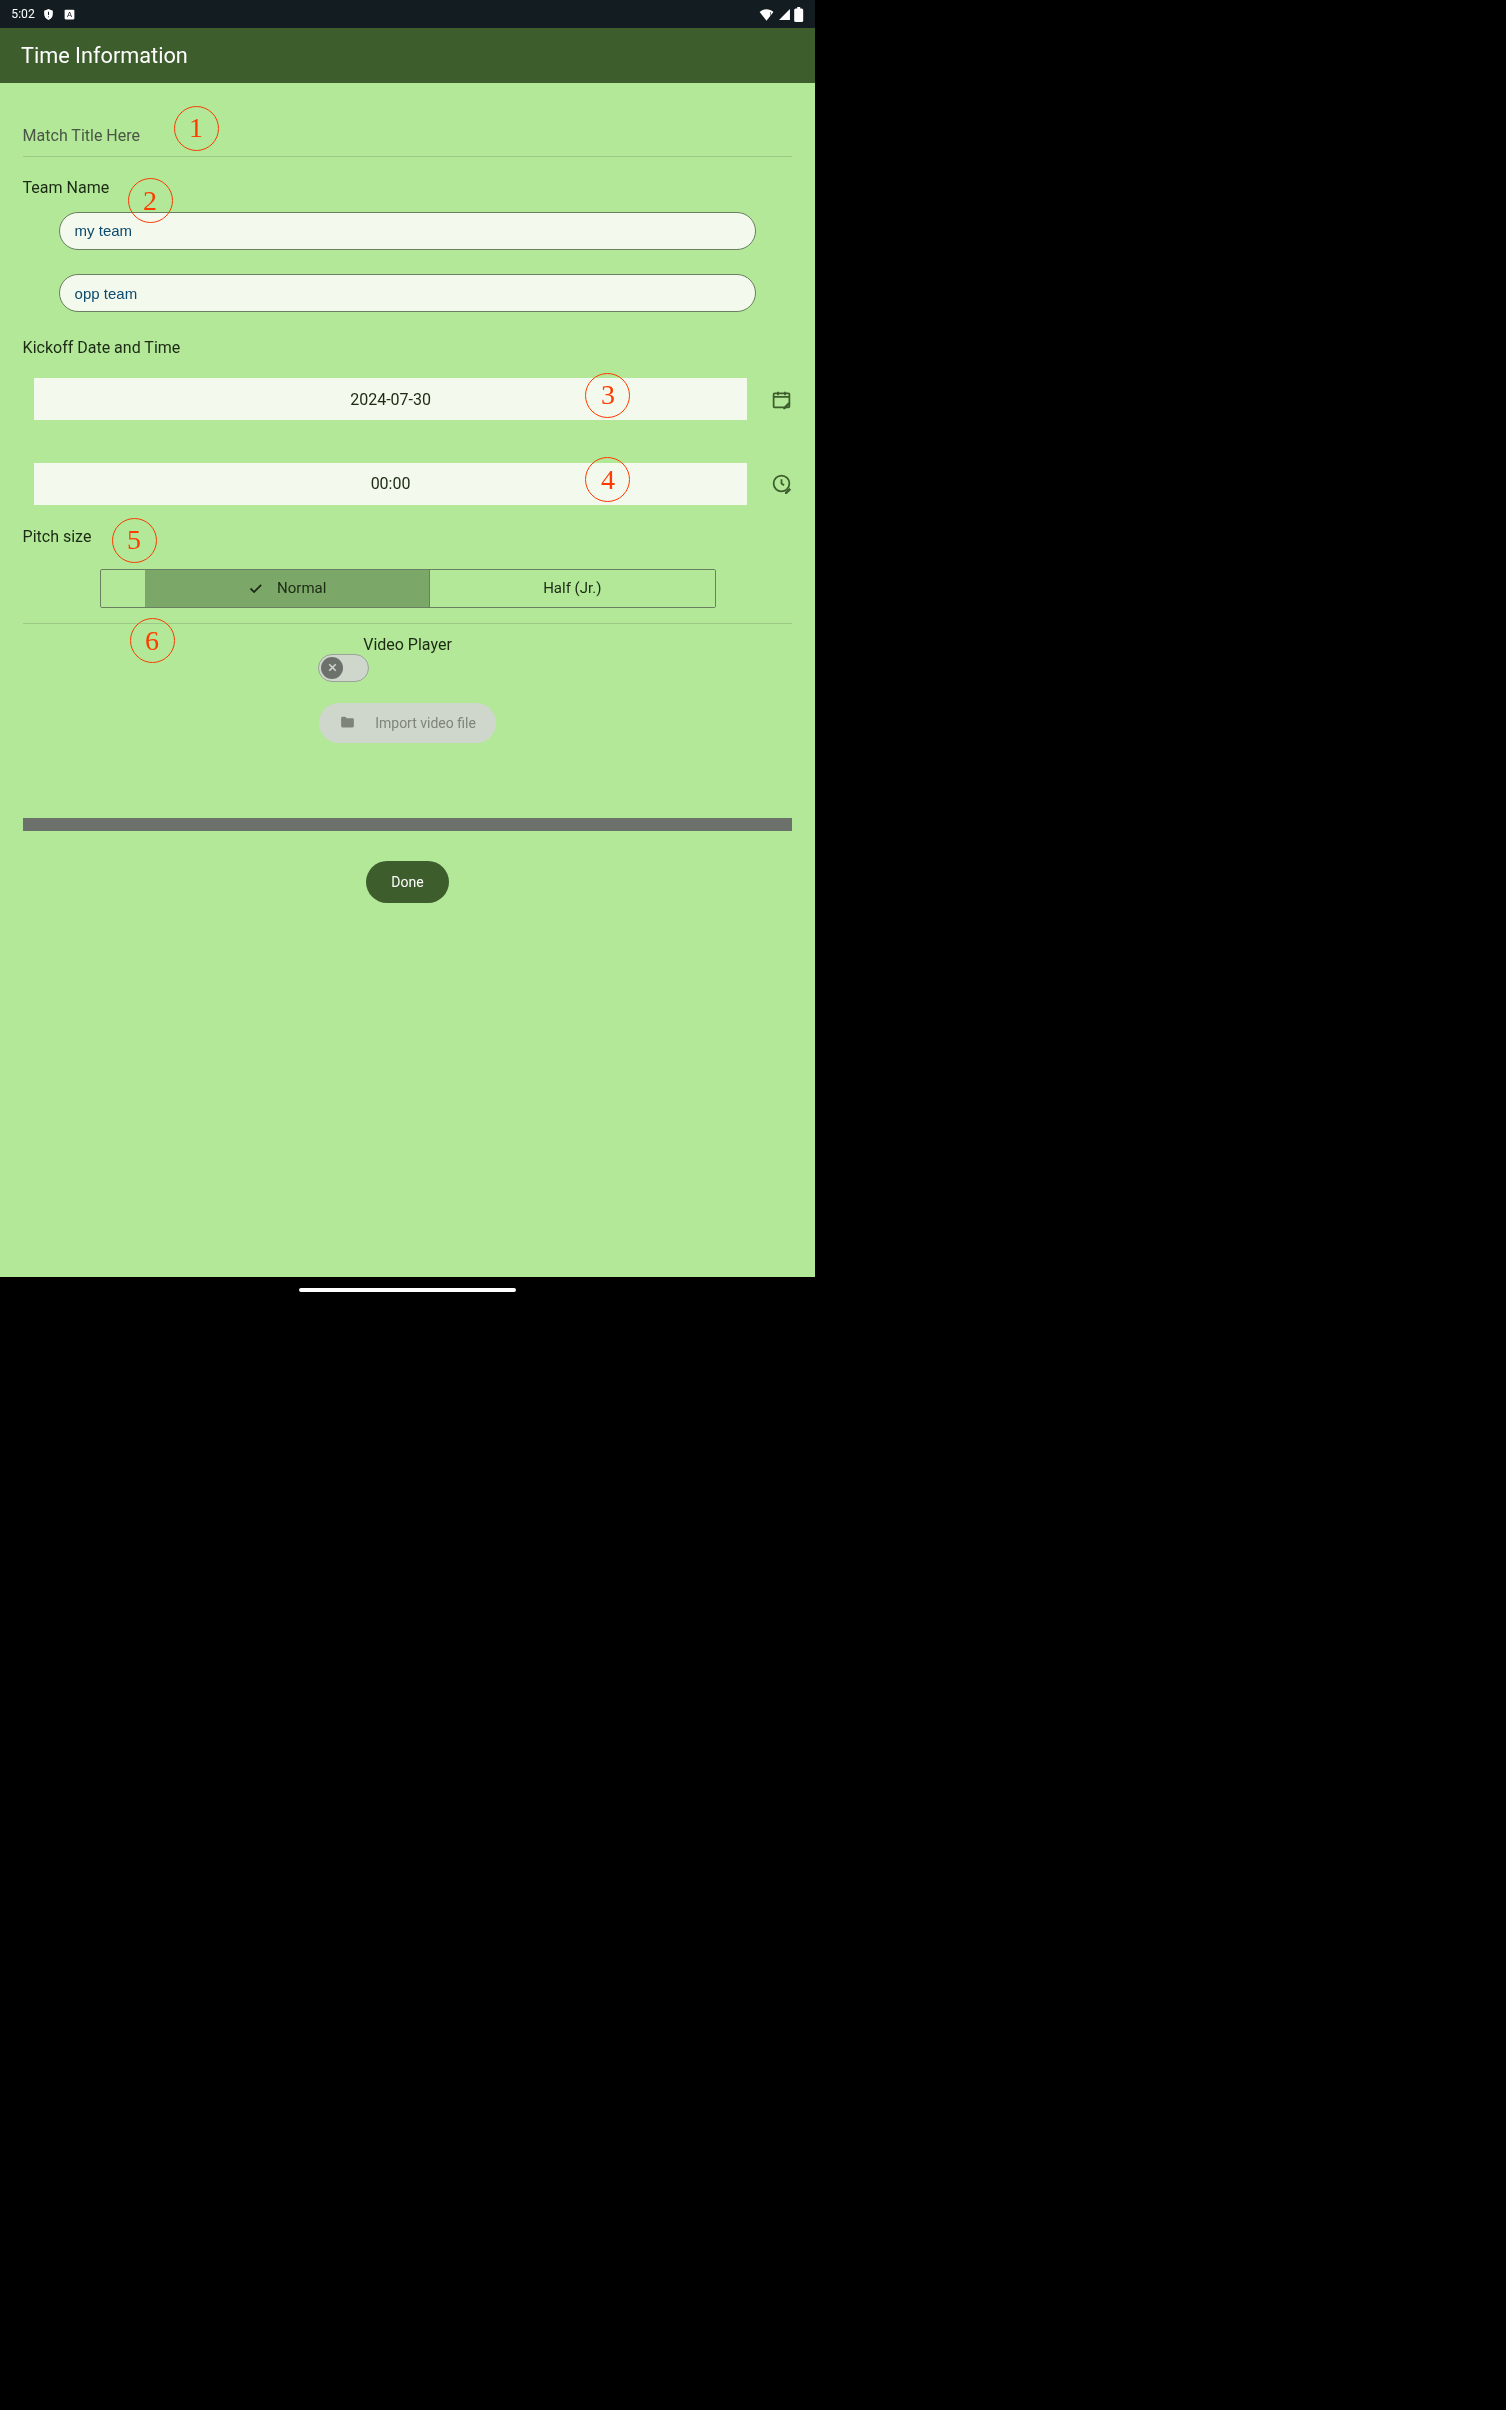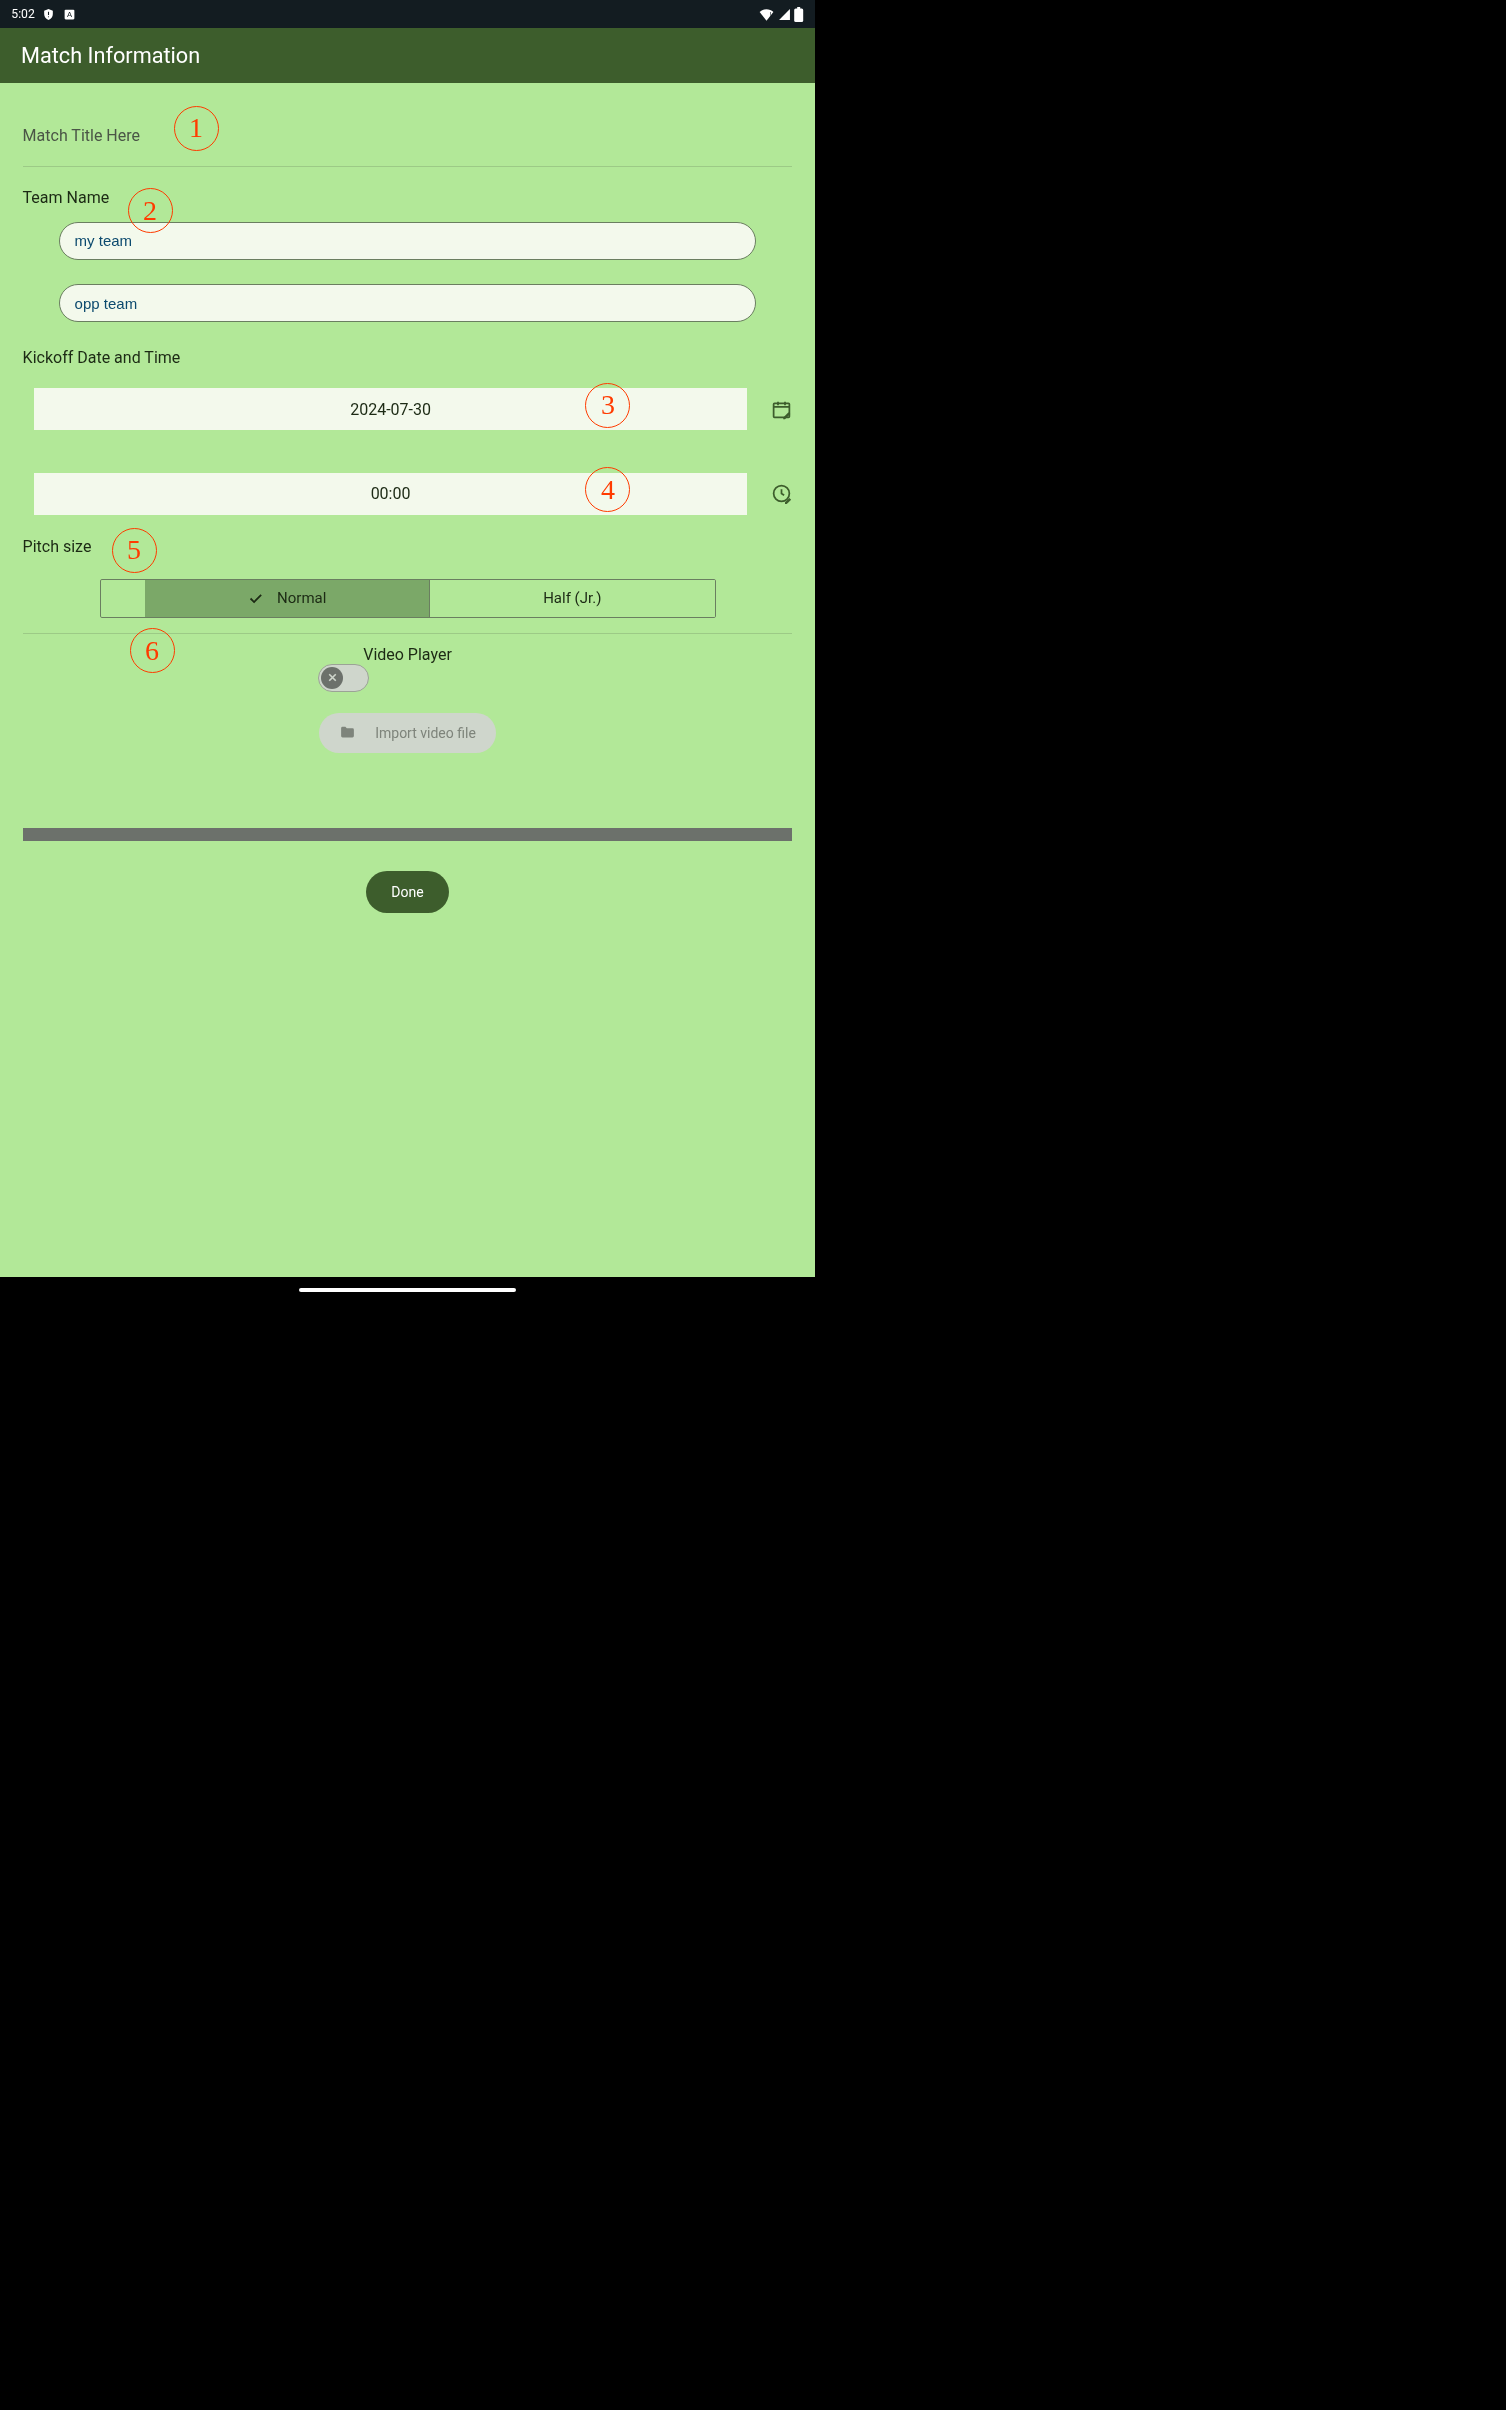--- a/index.html
+++ b/index.html
@@ -35,21 +35,21 @@
   }
   .content {
     background: #b2e898;
     flex: 1;
     padding: 0 22.6px;
     overflow: hidden;
   }
   .field-row { position: relative; }
   .match-title-row {
     padding-top: 43px;
-    padding-bottom: 21px;
+    padding-bottom: 11px;
     border-bottom: 0.9px solid #9cca86;
   }
   .match-title-placeholder {
     color: #4a5546;
     font-size: 16px;
   }
   .label {
     color: #1c2a14;
     font-size: 16px;
     margin-top: 21px;
@@ -223,21 +223,21 @@
         <path d="M2 22h20V2L2 22z"></path>
       </svg>
     <svg width="9.4" height="15" viewBox="0 0 12 20" fill="#fff">
         <rect x="0" y="2" width="12" height="18" rx="2"></rect>
         <rect x="4" y="0" width="4" height="3"></rect>
       </svg>
   </div>
 </div>
 
 <div class="header">
-  <span>Match Information</span>
+  <span>Time Information</span>
 </div>
 
 <div class="content">
 
   <div class="field-row match-title-row">
     <span class="match-title-placeholder">Match Title Here</span>
     <div class="annot" style="left:151px; top:22.6px;">1</div>
   </div>
 
   <div class="field-row">

